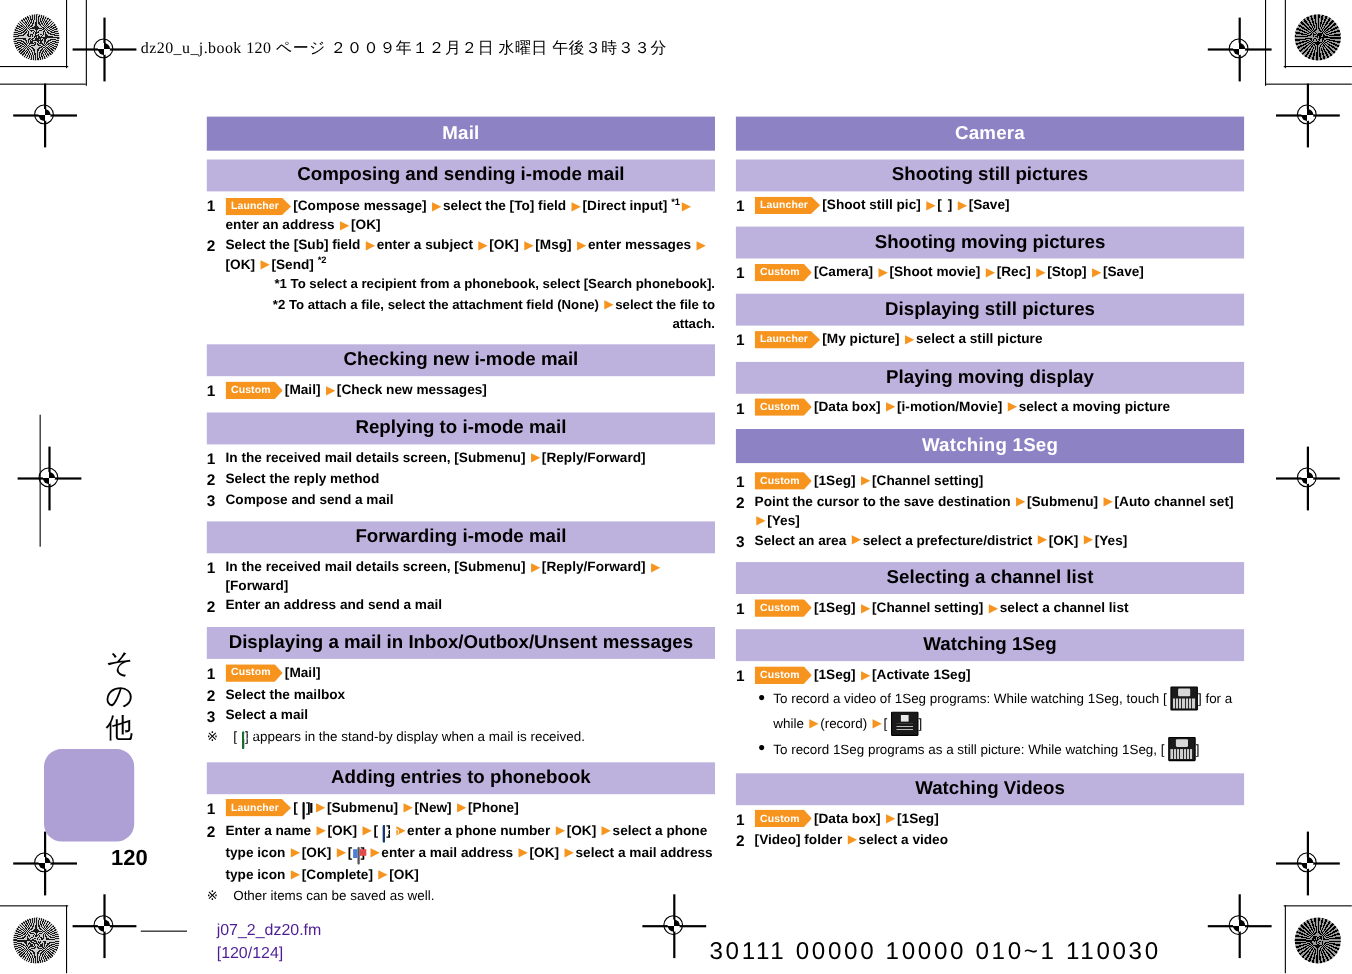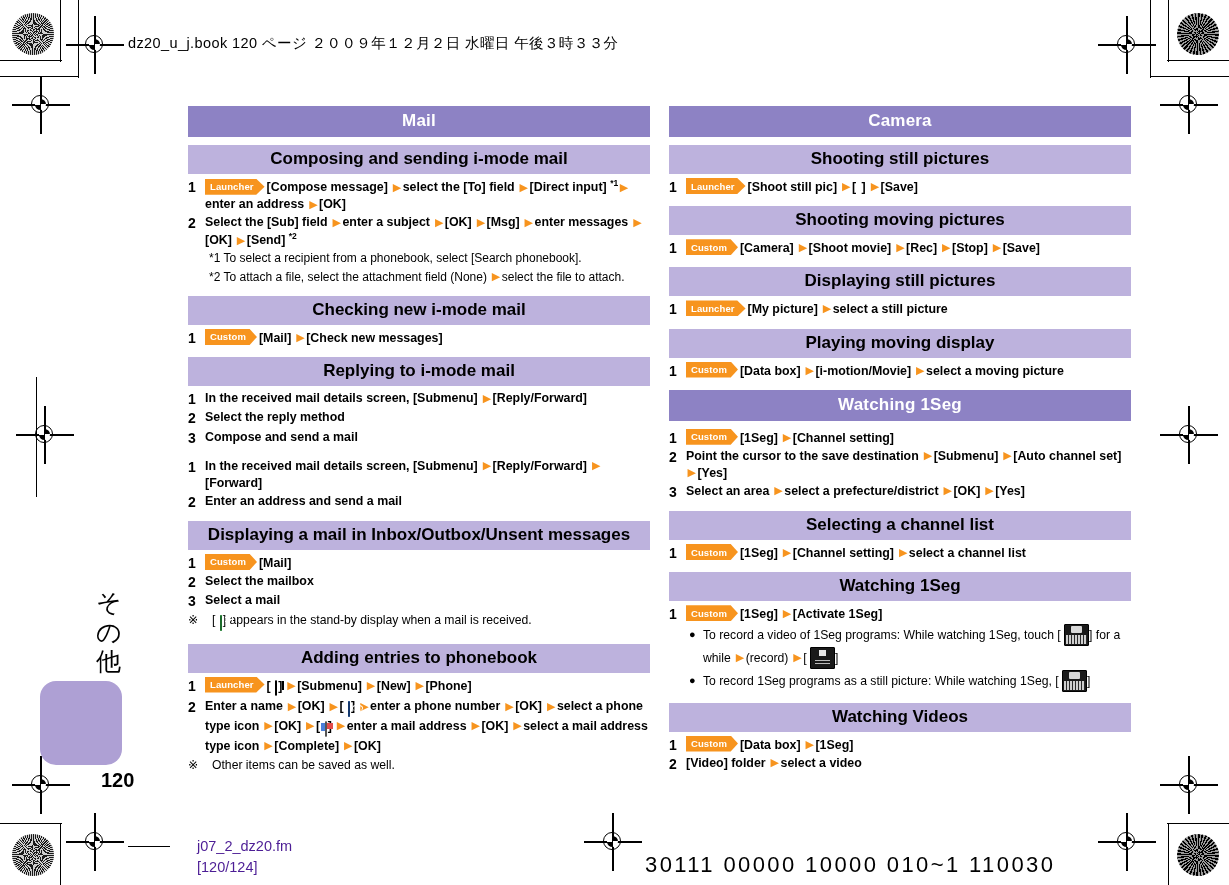--- a/index.html
+++ b/index.html
@@ -15,21 +15,21 @@
   .reg .hl{position:absolute;left:-12px;top:16.3px;width:58px;height:1.4px;background:#000;}
   .reg .vl{position:absolute;top:-12px;left:16.3px;height:58px;width:1.4px;background:#000;}
   .rosette{position:absolute;width:42px;height:42px;border-radius:50%;
            background:
              repeating-conic-gradient(#1a1a1a 0deg 3deg,#cfcfcf 3deg 6deg);}
   .rosette.dark{background:repeating-conic-gradient(#000 0deg 5deg,#9a9a9a 5deg 10deg);}
   .cmark{position:absolute;background:#000;}
 
   
   .header-line{position:absolute;left:128px;top:34px;font-size:14.5px;letter-spacing:.4px;
-               font-family:Liberation Sans, sans-serif;white-space:nowrap;}
+               font-family:Liberation Serif, serif;white-space:nowrap;}
   .footer-file{position:absolute;left:197px;top:836px;font-size:14.5px;color:#4c1d95;
                font-family:"Liberation Sans",sans-serif;line-height:1.45;}
   .footer-code{position:absolute;left:645px;top:852px;font-size:22px;letter-spacing:2.4px;
                font-family:"Liberation Sans",sans-serif;white-space:nowrap;}
   .pageno{position:absolute;left:101px;top:769px;font-size:20px;font-weight:bold;}
   .side-tab{position:absolute;left:40px;top:681px;width:82px;height:84px;border-radius:16px;background:#aea0d4;}
   .side-label{position:absolute;left:96px;top:588px;width:30px;font-size:25px;line-height:1.18;
               font-family:"DejaVu Sans",sans-serif;text-align:left;}
 
   
@@ -42,21 +42,21 @@
   .h2bar{background:#bdb2dd;color:#000;font-size:17px;font-weight:bold;text-align:center;
          padding:4px 0 5px;margin-bottom:4px;}
   .sp{height:9px;}
 
   .step{display:flex;align-items:flex-start;font-size:12.4px;font-weight:bold;line-height:1.37;
         margin:1px 0;}
   .num{flex:0 0 17px;font-size:14px;font-weight:bold;line-height:1.3;}
   .stxt{flex:1 1 auto;}
   .note{display:flex;font-size:12.2px;line-height:1.4;margin:2px 0;font-weight:normal;}
   .note .mk{flex:0 0 24px;}
-  .fnote{font-size:12px;font-weight:normal;margin:1px 0 1px 21px;line-height:1.45;}
+  .fnote{font-size:12px;font-weight:bold;margin:1px 0 1px 21px;line-height:1.45;text-align:right;}
   .bullet{display:flex;font-size:12.2px;font-weight:normal;line-height:1.75;margin:1px 0 1px 20px;}
   .bullet .bd{flex:0 0 14px;font-size:11px;line-height:1.9;}
 
   
   .badge{display:inline-block;position:relative;background:#f7941e;color:#fff;
          font-size:9.5px;font-weight:bold;padding:1.5px 11px 1.5px 5px;margin-right:2px;
          vertical-align:1px;letter-spacing:.1px;
          clip-path:polygon(0 0, 86% 0, 100% 50%, 86% 100%, 0 100%);}
   .arw{display:inline-block;color:#f7941e;font-size:11px;vertical-align:.5px;margin:0 1.5px;}
   .sup{font-size:8.5px;vertical-align:super;font-weight:bold;}
@@ -214,20 +214,21 @@
     </div>
     <div class="step">
       <div class="num">2</div>
       <div class="stxt">Select the reply method </div>
     </div>
     <div class="step">
       <div class="num">3</div>
       <div class="stxt">Compose and send a mail </div>
     </div>
     <div class="sp"></div>
+    <div class="h2bar">Forwarding i-mode mail</div>
     <div class="step">
       <div class="num">1</div>
       <div class="stxt">In the received mail details screen, [Submenu] <span class="arw">▶</span>[Reply/Forward] <span class="arw">▶</span>[Forward] </div>
     </div>
     <div class="step">
       <div class="num">2</div>
       <div class="stxt">Enter an address and send a mail </div>
     </div>
     <div class="sp"></div>
     <div class="h2bar">Displaying a mail in Inbox/Outbox/Unsent messages</div>

